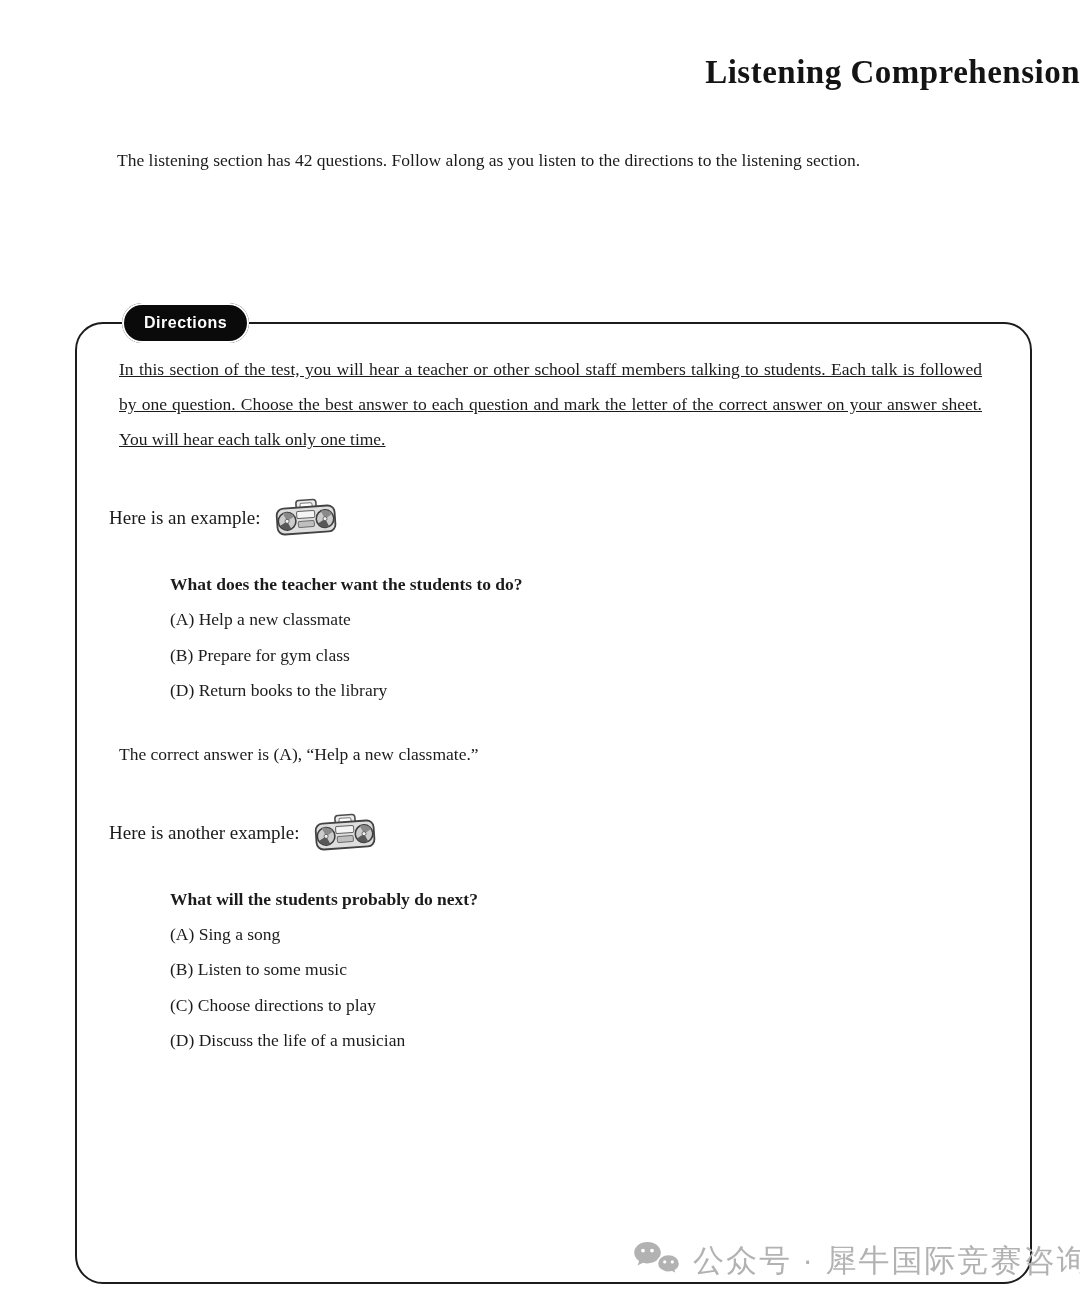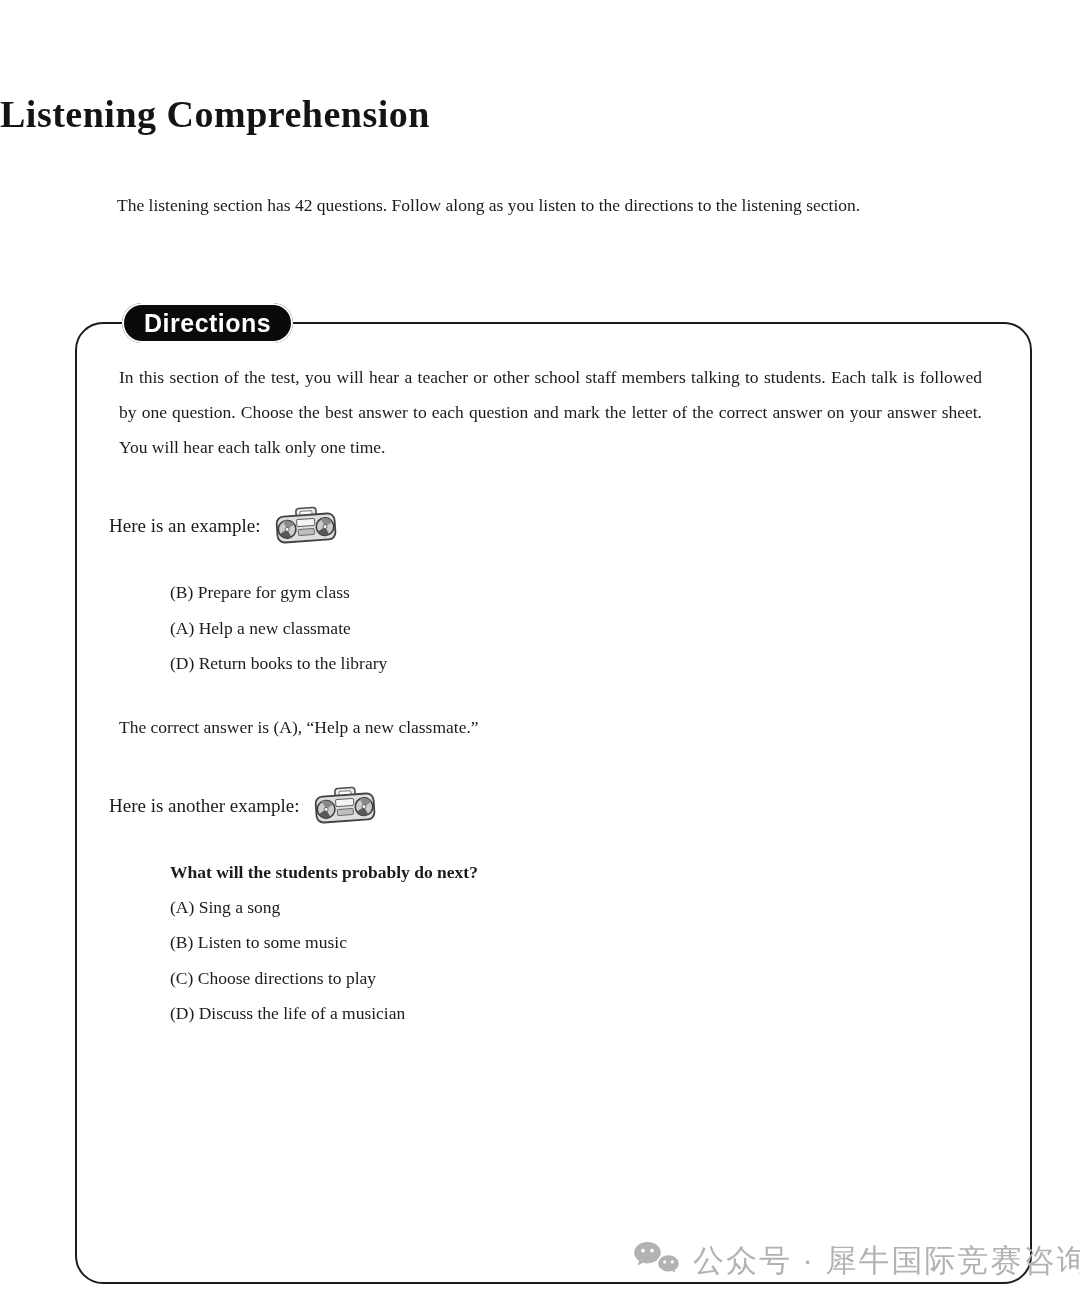--- a/index.html
+++ b/index.html
@@ -7,23 +7,23 @@
   body {
     width: 1080px; height: 1306px;
     position: relative;
     font-family: "Liberation Serif", serif;
     color: #1b1b1b;
     overflow: hidden;
   }
   .page { position: absolute; inset: 0; background: #ffffff; }
 
   .page-title {
-    padding-top: 92px;
-    text-align: left;
-    font-size: 38px;
+    padding-top: 54px;
+    text-align: right;
+    font-size: 33px;
     font-weight: bold;
     letter-spacing: 0.5px;
     color: #141414;
   }
 
   .intro-text {
     margin: 56px 120px 0 117px;
     font-size: 17.5px;
     line-height: 26px;
   }
@@ -43,30 +43,31 @@
     height: 40px;
     padding: 0 22px;
     background: #0a0a0a;
     border-radius: 20px;
     display: flex; align-items: center; justify-content: center;
     box-shadow: 0 0 0 2px #ffffff inset;
   }
   .directions-tab span {
     font-family: "Liberation Sans", sans-serif;
     font-weight: bold;
-    font-size: 25px;
+    font-size: 16px;
     color: #ffffff;
     letter-spacing: 0.5px;
   }
 
   .directions-body {
-    margin: 36px 48px 0 42px;
+    margin: 28px 48px 0 42px;
     font-size: 17.5px;
     line-height: 35px;
     text-align: justify;
+    text-decoration: underline;
   }
 
   .example-row {
     display: flex;
     align-items: center;
     gap: 14px;
     margin: 38px 0 0 32px;
     height: 46px;
     font-size: 19px;
   }
@@ -145,22 +146,23 @@
           <circle cx="13" cy="23" r="2" fill="#f3f3f3" stroke="#555" stroke-width="0.8"></circle>
           <circle cx="51" cy="23" r="8.8" fill="#cccccc" stroke="#3d3d3d" stroke-width="1.6"></circle>
           <path d="M51 23 L43.6 27.2 A8.8 8.8 0 0 0 54.8 31 Z" fill="#585858"></path>
           <path d="M51 23 L58.4 18.8 A8.8 8.8 0 0 0 47.2 15 Z" fill="#8a8a8a"></path>
           <circle cx="51" cy="23" r="2" fill="#f3f3f3" stroke="#555" stroke-width="0.8"></circle>
         </g>
       </svg>
     </div>
 
     <div class="question-block">
+      <p class="question-text">What does the teacher want the students to do?</p>
+      <p class="option-line">(A) Help a new classmate</p>
       <p class="option-line">(B) Prepare for gym class</p>
-      <p class="option-line">(A) Help a new classmate</p>
       <p class="option-line">(D) Return books to the library</p>
     </div>
 
     <p class="answer-line">The correct answer is (A), “Help a new classmate.”</p>
 
     <div class="example-row">
       <span class="label">Here is another example:</span>
       <svg class="boombox" width="64" height="42" viewBox="0 0 64 42" aria-hidden="true">
         <g transform="rotate(-4 32 22)">
           <rect x="23" y="3" width="20" height="10" rx="3" fill="#ececec" stroke="#4c4c4c" stroke-width="1.6"></rect>

